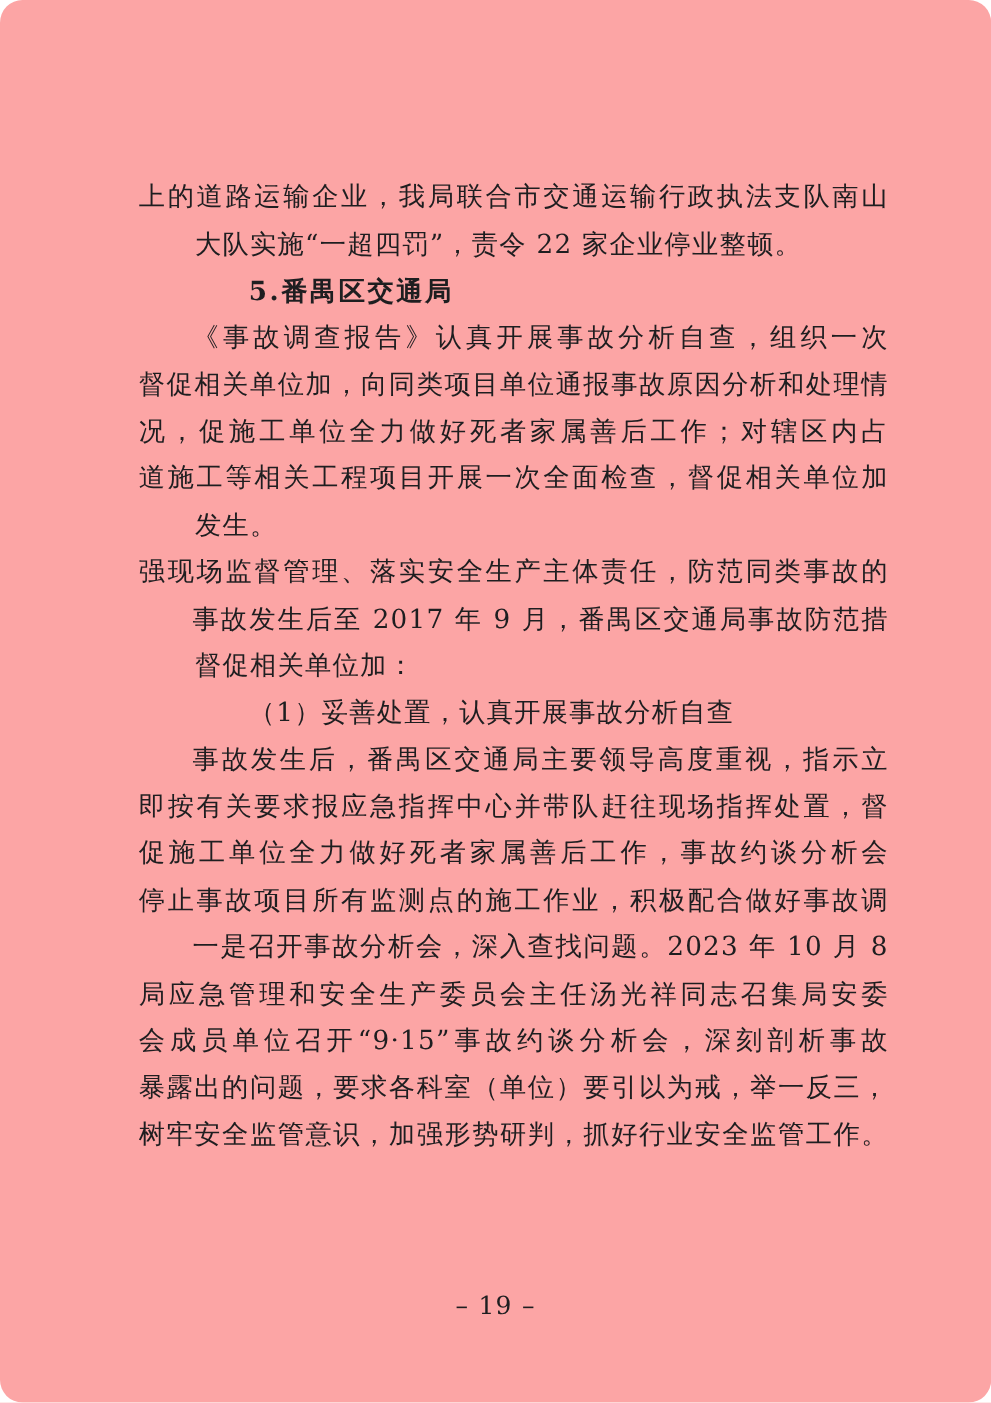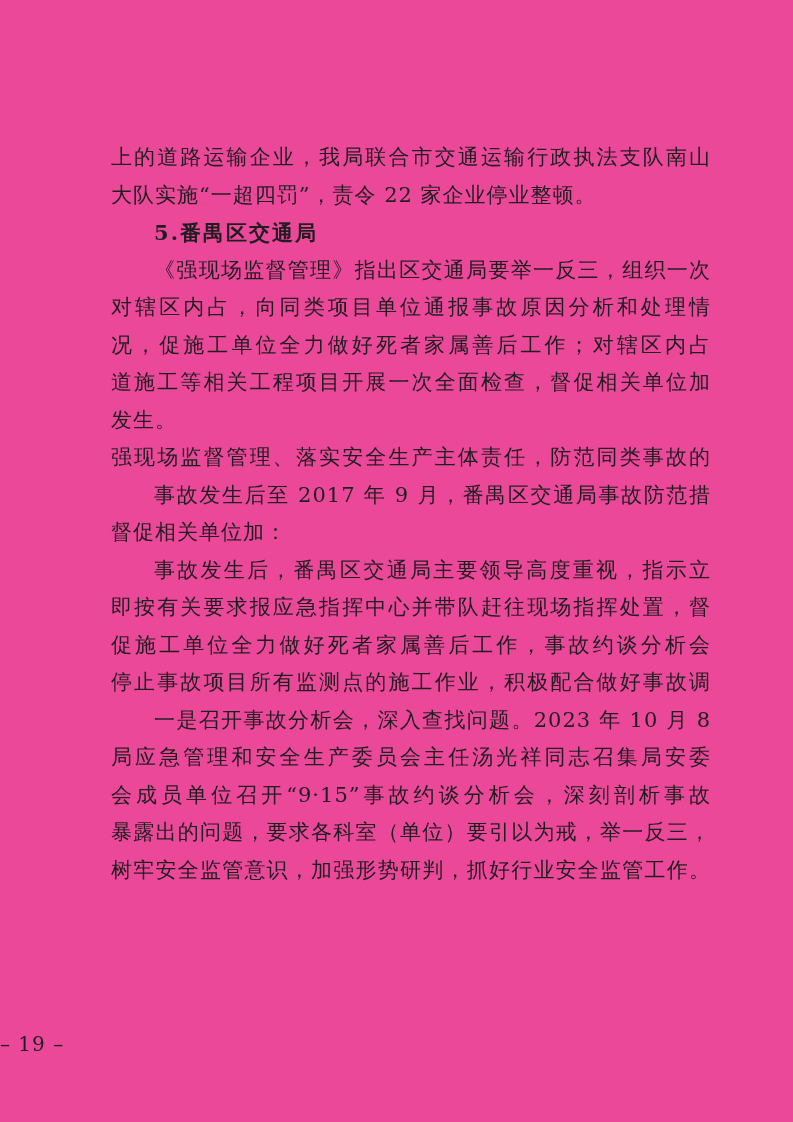--- a/index.html
+++ b/index.html
@@ -4,24 +4,25 @@
 <style>
   html, body {
     margin: 0;
     padding: 0;
     background: #ffffff;
   }
   .page {
     position: relative;
     width: 793px;
     height: 1122px;
-    background: #ec4899;
+    background: #fca5a5;
     overflow: hidden;
     font-family: "DejaVu Serif", "Liberation Serif", serif;
     color: #1e1e20;
+    border-radius: 18px;
   }
   .content {
     position: absolute;
     left: 111px;
     top: 139px;
     width: 600px;
     font-size: 21px;
   }
   .para {
     margin: 0;
@@ -31,35 +32,37 @@
     height: 37.5px;
     line-height: 37.5px;
     letter-spacing: 1px;
     text-align: justify;
     text-align-last: justify;
     overflow: hidden;
   }
   .line.end {
     text-align: left;
     text-align-last: left;
+    margin-left: 45px;
   }
   .line.indent {
     text-indent: 2.05em;
   }
   .line.heading {
     font-weight: 700;
     letter-spacing: 2px;
   }
   .footer {
     position: absolute;
     top: 1031px;
     left: 0;
     width: 793px;
     height: 26px;
     line-height: 26px;
+    text-align: center;
     font-size: 20px;
     letter-spacing: 1px;
     color: #1e1e20;
   }
 </style>
 </head>
 <body>
 
 <div class="page">
 
@@ -68,33 +71,36 @@
     <div class="para">
       <div class="line">上的道路运输企业，我局联合市交通运输行政执法支队南山</div>
       <div class="line end">大队实施“一超四罚”，责令 22 家企业停业整顿。</div>
     </div>
 
     <div class="para">
       <div class="line end indent heading">5.番禺区交通局</div>
     </div>
 
     <div class="para">
-      <div class="line indent">《强现场监督管理》指出区交通局要举一反三，组织一次</div>
-      <div class="line">对辖区内占，向同类项目单位通报事故原因分析和处理情</div>
+      <div class="line indent">《事故调查报告》认真开展事故分析自查，组织一次</div>
+      <div class="line">督促相关单位加，向同类项目单位通报事故原因分析和处理情</div>
       <div class="line">况，促施工单位全力做好死者家属善后工作；对辖区内占</div>
       <div class="line">道施工等相关工程项目开展一次全面检查，督促相关单位加</div>
       <div class="line end">发生。</div>
       <div class="line">强现场监督管理、落实安全生产主体责任，防范同类事故的</div>
     </div>
 
     <div class="para">
       <div class="line indent">事故发生后至 2017 年 9 月，番禺区交通局事故防范措</div>
       <div class="line end">督促相关单位加：</div>
     </div>
 
+    <div class="para">
+      <div class="line end indent">（1）妥善处置，认真开展事故分析自查</div>
+    </div>
 
     <div class="para">
       <div class="line indent">事故发生后，番禺区交通局主要领导高度重视，指示立</div>
       <div class="line">即按有关要求报应急指挥中心并带队赶往现场指挥处置，督</div>
       <div class="line">促施工单位全力做好死者家属善后工作，事故约谈分析会</div>
       <div class="line">停止事故项目所有监测点的施工作业，积极配合做好事故调</div>
     </div>
 
     <div class="para">
       <div class="line indent">一是召开事故分析会，深入查找问题。2023 年 10 月 8 日，</div>

